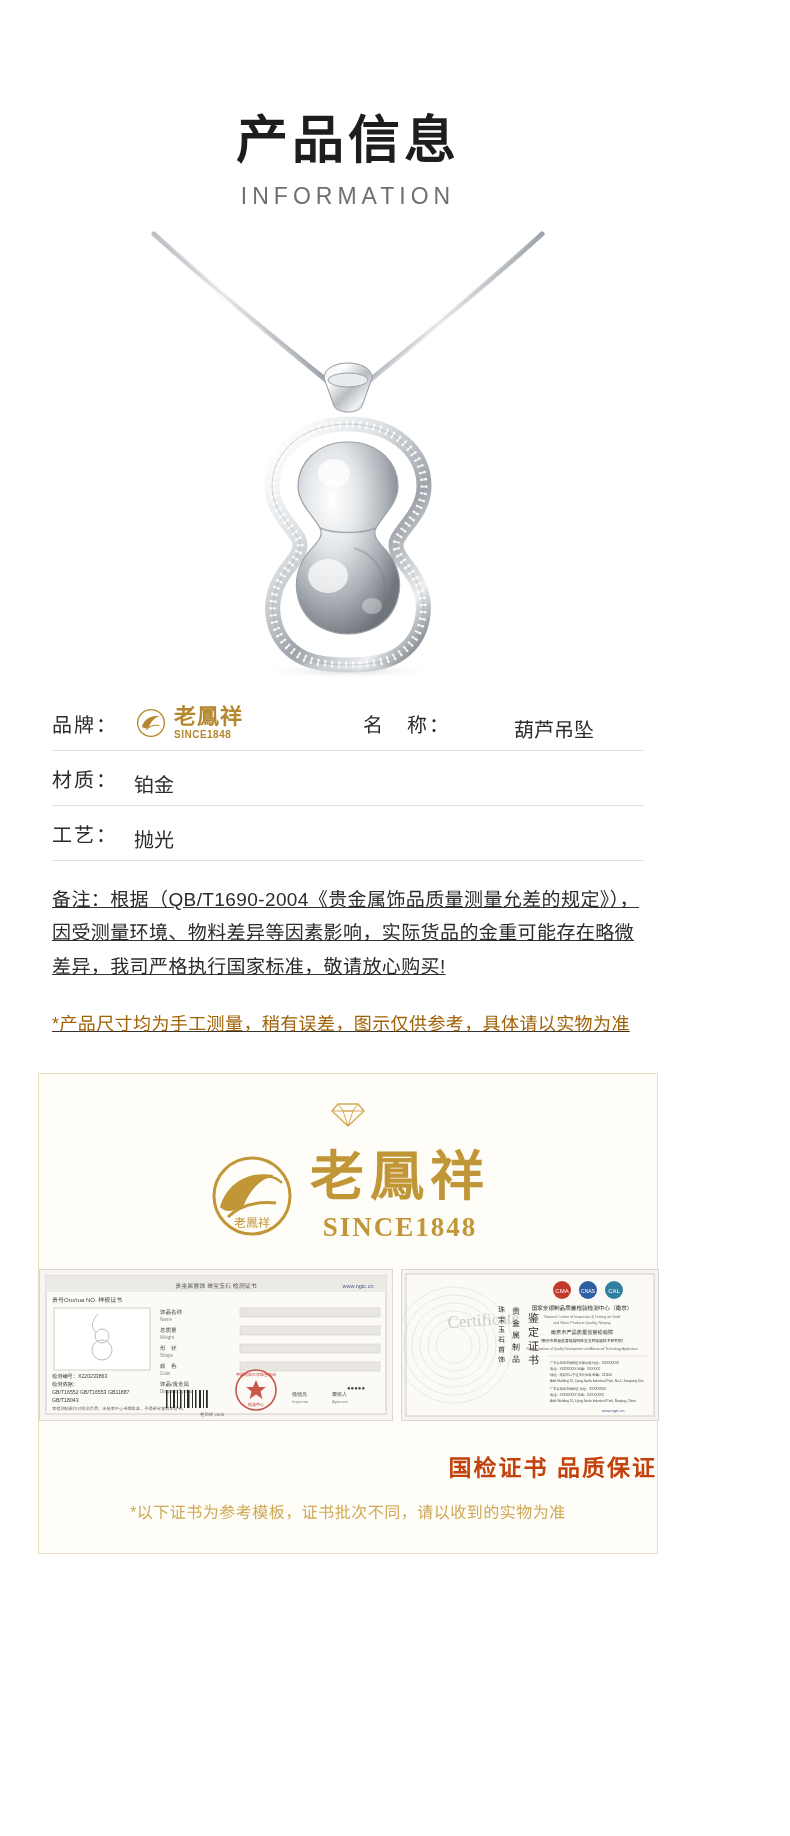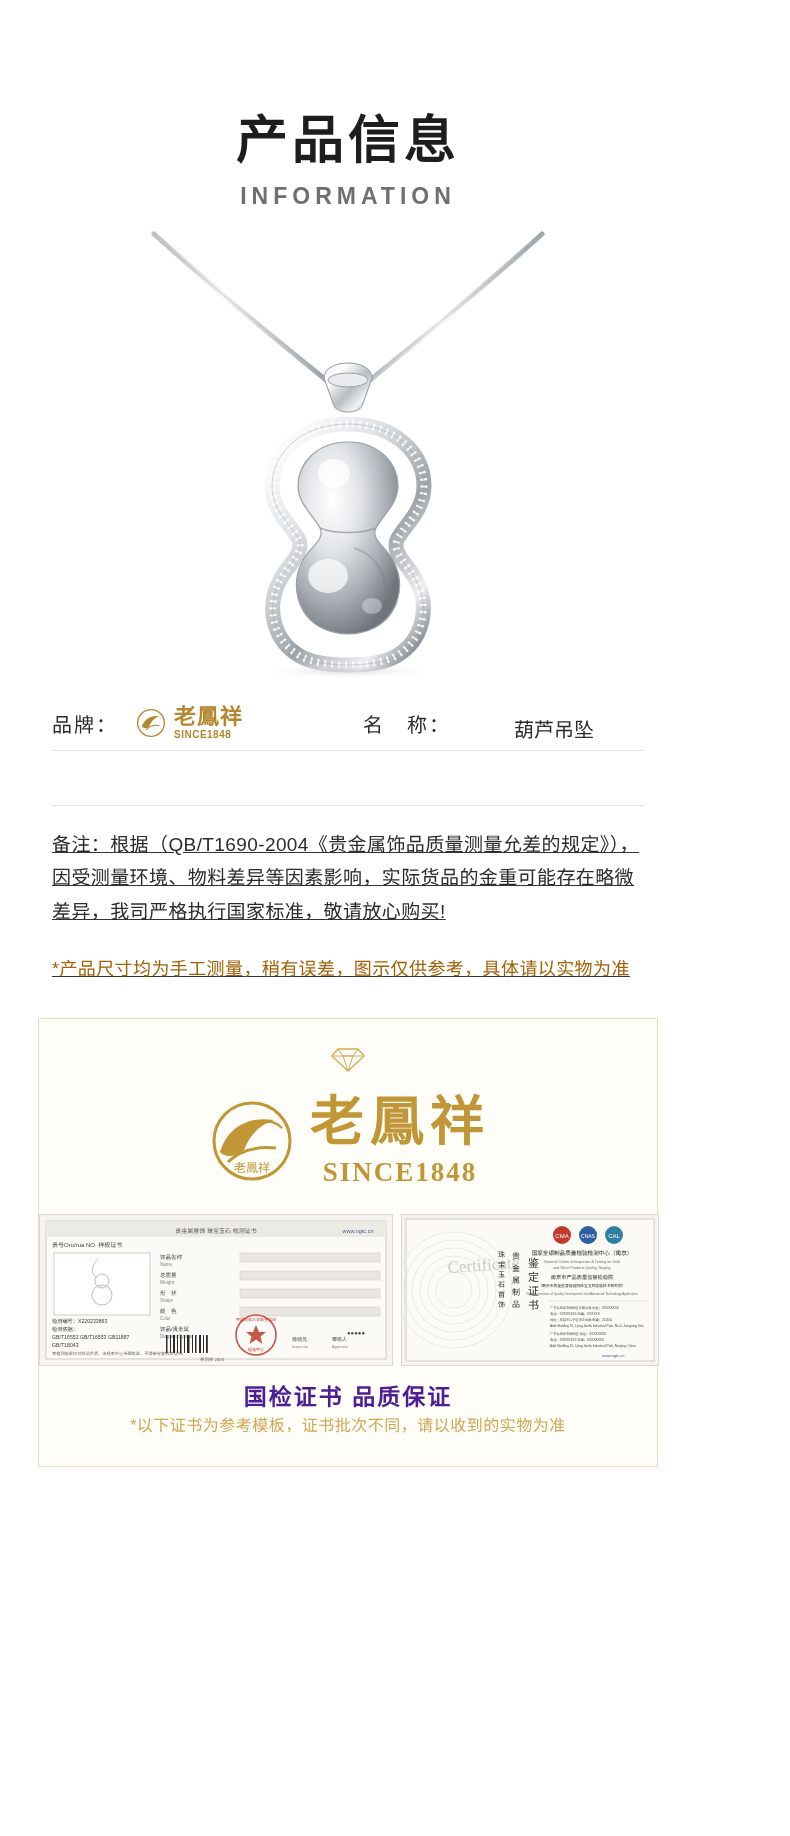--- a/index.html
+++ b/index.html
@@ -33,21 +33,21 @@
     color: #1d1d1d;
     font-weight: 700;
     line-height: 1.1;
     font-family: "Liberation Serif", "DejaVu Serif", serif;
   }
   .title-en {
     margin-top: 14px;
     font-size: 23px;
     letter-spacing: 5px;
     color: #6f6f6f;
-    font-weight: 700;
+    font-weight: 400;
   }
 
   
   .hero {
     position: relative;
     height: 450px;
     margin-top: 18px;
   }
   .hero svg {
     display: block;
@@ -200,28 +200,29 @@
   .cert-img {
     position: relative;
     background: #f4f2ee;
     border: 1px solid #ddd8cf;
     overflow: hidden;
   }
   .cert-left { width: 352px; height: 150px; }
   .cert-right { width: 256px; height: 150px; }
 
   .cert-caption {
-    margin-top: 12px;
+    margin-top: 28px;
     font-size: 23px;
     font-weight: 700;
-    color: #4c1d95;
+    color: #c2410c;
     letter-spacing: 2px;
+    text-align: right;
   }
   .cert-subcaption {
-    margin-top: 0;
+    margin-top: 16px;
     font-size: 16px;
     color: #cfa855;
     letter-spacing: 0.5px;
   }
 </style>
 </head>
 <body>
 
 <div class="page">
 
@@ -351,22 +352,33 @@
           </span>
         </span>
       </div>
       <div class="spec-cell right">
         <span class="spec-label"><span>名　称</span><span class="colon">：</span></span>
         <span class="spec-value">葫芦吊坠</span>
       </div>
     </div>
 
     <div class="spec-row">
+      <div class="spec-cell">
+        <span class="spec-label"><span>材质</span><span class="colon">：</span></span>
+        <span class="spec-value">铂金</span>
+      </div>
     </div>
 
+    <div class="spec-row">
+      <div class="spec-cell">
+        <span class="spec-label"><span>工艺</span><span class="colon">：</span></span>
+        <span class="spec-value">抛光</span>
+      </div>
+      <div class="spec-cell right"></div>
+    </div>
   </div>
 
   <div class="notes">
     <div class="note-block">备注：根据（QB/T1690-2004《贵金属饰品质量测量允差的规定》），因受测量环境、物料差异等因素影响，实际货品的金重可能存在略微差异，我司严格执行国家标准，敬请放心购买!</div>
     <div class="note-small">*产品尺寸均为手工测量，稍有误差，图示仅供参考，具体请以实物为准</div>
   </div>
 
   <div class="cert-card">
 
     <svg class="diamond-ico" viewBox="0 0 34 26">

